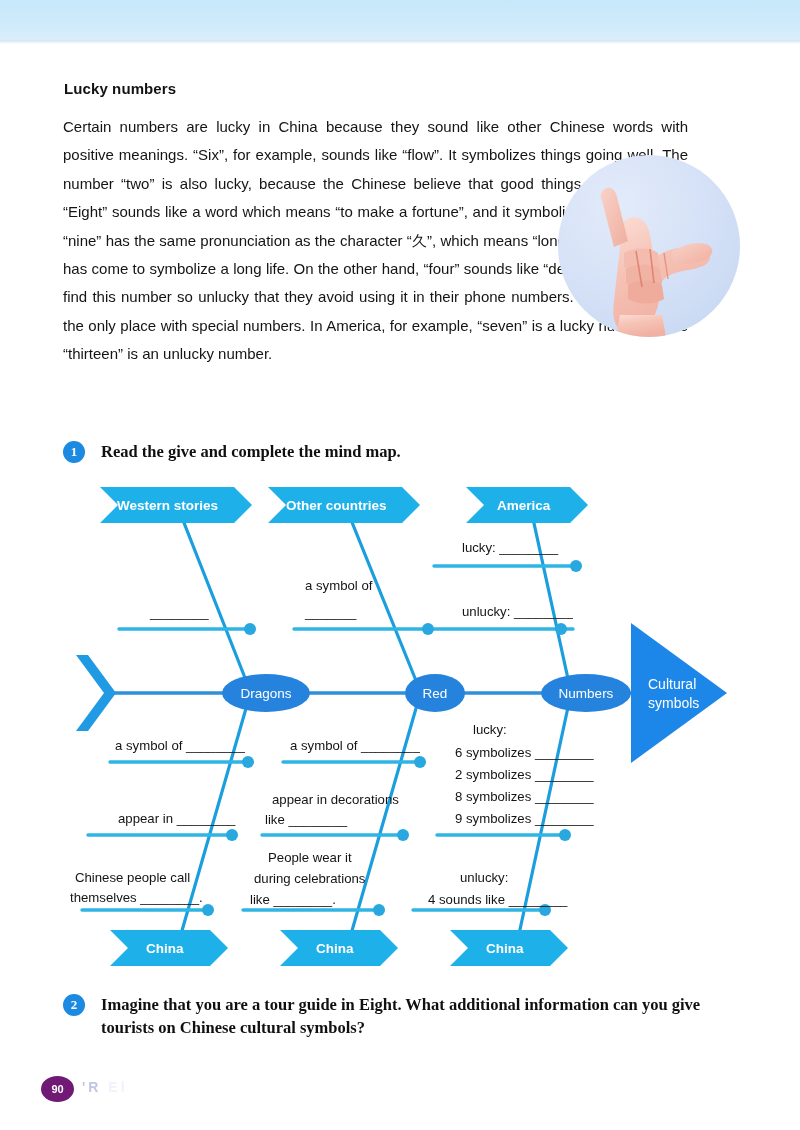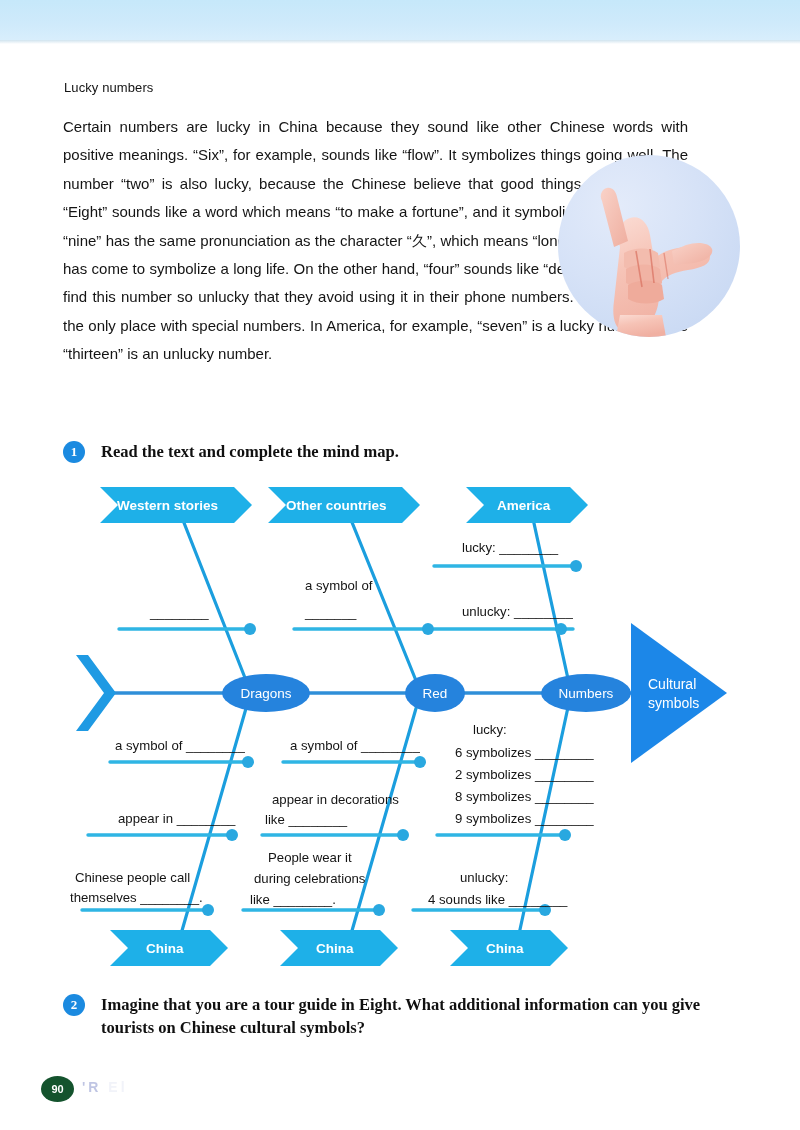--- a/index.html
+++ b/index.html
@@ -18,21 +18,21 @@
     background:linear-gradient(180deg,#c6e8fa 0%,#cfeafb 60%,#d8eefc 100%);
   }
   .top-banner-shadow{
     position:absolute;left:0;top:40px;width:800px;height:4px;
     background:linear-gradient(180deg,rgba(170,205,225,.55),rgba(255,255,255,0));
   }
 
   
   .article-title{
     position:absolute;left:64px;top:80px;
-    font-size:13px;font-weight:normal;letter-spacing:.1px;color:#131313;
+    font-size:15px;font-weight:bold;letter-spacing:.1px;color:#131313;
   }
   .passage{
     position:absolute;left:63px;top:113px;width:625px;
     font-size:15px;line-height:28.4px;color:#141414;
     text-align:justify;text-justify:inter-word;
     -webkit-hyphens:none;hyphens:none;
   }
   .passage p{margin:0;}
 
   
@@ -76,21 +76,21 @@
     font-size:13.5px;fill:#ffffff;
   }
   .head-text{
     font-family:"Liberation Sans", sans-serif;
     font-size:14px;fill:#ffffff;
   }
 
   
   .footer-badge{
     position:absolute;left:41px;top:1076px;width:33px;height:26px;border-radius:50%;
-    background:#14532d;color:#ffffff;font-size:11px;font-weight:bold;
+    background:#701a75;color:#ffffff;font-size:11px;font-weight:bold;
     display:flex;align-items:center;justify-content:center;
   }
   .footer-faded{
     position:absolute;left:82px;top:1079px;
     font-size:14px;font-weight:bold;color:#4a5bb0;opacity:.35;
     letter-spacing:3px;
   }
   .footer-faded .ghost{opacity:.22;}
 </style>
 </head>
@@ -136,21 +136,21 @@
       <path d="M78 96 L84 132" stroke="#d9705f" stroke-width="1.6" fill="none" opacity=".7"></path>
       <path d="M92 94 L96 128" stroke="#d9705f" stroke-width="1.6" fill="none" opacity=".7"></path>
       <path d="M106 98 L110 124" stroke="#d9705f" stroke-width="1.4" fill="none" opacity=".55"></path>
 
       <path d="M62 160 L104 160 L108 182 L58 182 Z" fill="url(#skin)"></path>
     </svg>
   </div>
 
   <div class="ex" style="left:63px;top:441px;width:640px;">
     <div class="ex-num">1</div>
-    <div class="ex-text">Read the text and complete the mind map.</div>
+    <div class="ex-text">Read the give and complete the mind map.</div>
   </div>
 
   <div class="fishbone">
     <svg width="800" height="500" viewBox="0 0 800 500" aria-hidden="false">
 
       <g stroke="#1b9ede" stroke-width="3.2" fill="none" stroke-linecap="round">
 
         <line x1="177" y1="35" x2="249" y2="218"></line>
 
         <line x1="249" y1="228" x2="177" y2="478"></line>

